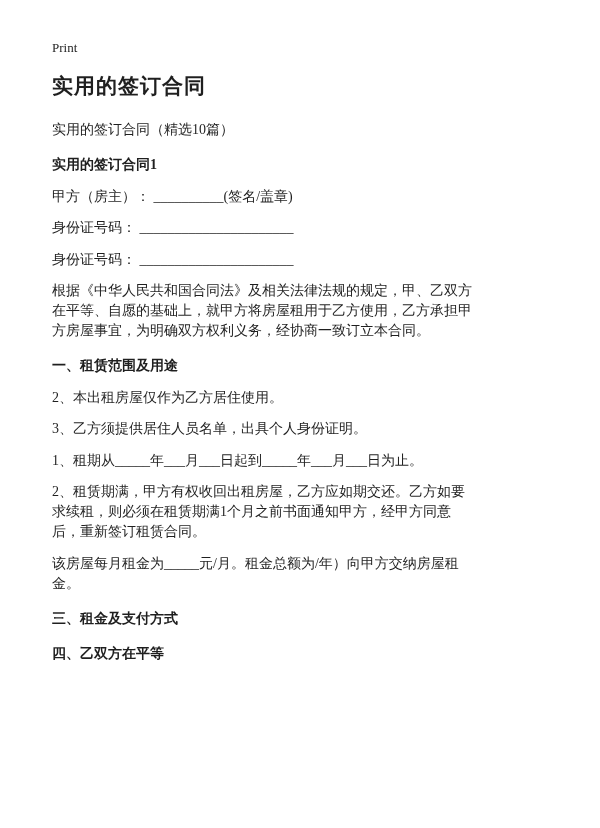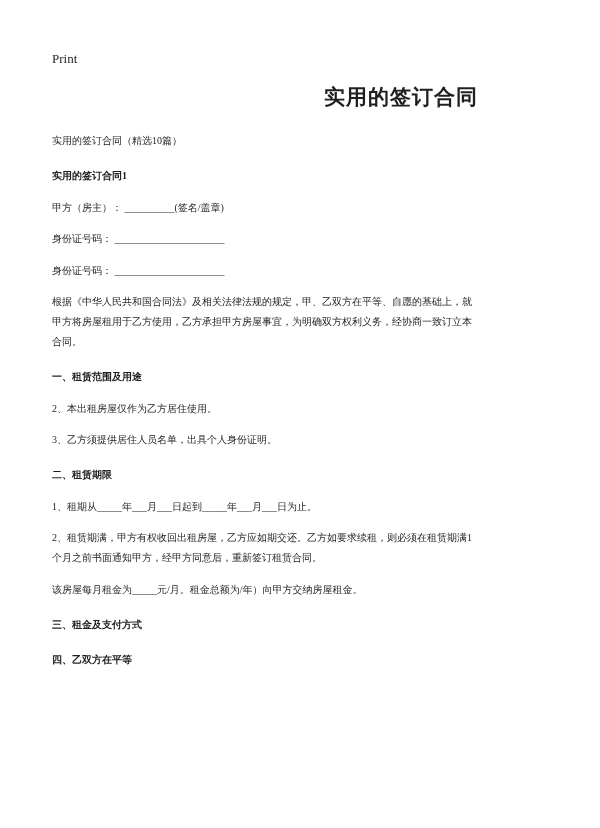--- a/index.html
+++ b/index.html
@@ -8,38 +8,38 @@
     background: #ffffff;
   }
   .page {
     position: relative;
     width: 524px;
     height: 828px;
     box-sizing: border-box;
     background: #ffffff;
     color: #1f1f1f;
     font-family: "Liberation Serif", "DejaVu Serif", serif;
-    padding: 51px 46px 0 52px;
+    padding: 40px 46px 0 52px;
     overflow: hidden;
   }
   .print {
     font-size: 13px;
     color: #1f1f1f;
     margin: 0 0 14px 0;
     cursor: pointer;
   }
   .title {
     font-size: 21px;
     font-weight: bold;
-    text-align: right;
+    text-align: left;
     margin: 16px 0 20px 0;
     letter-spacing: 1px;
   }
   p.blk {
-    font-size: 10px;
+    font-size: 14px;
     line-height: 20px;
     margin: 0 0 11.5px 0;
     word-break: break-all;
     white-space: pre-wrap;
   }
   p.blk.b {
     font-weight: bold;
     margin-top: 15px;
   }
 </style>
@@ -52,19 +52,18 @@
 
   <p class="blk">实用的签订合同（精选10篇）</p>
   <p class="blk b">实用的签订合同1</p>
   <p class="blk">甲方（房主）： __________(签名/盖章)</p>
   <p class="blk">身份证号码： ______________________</p>
   <p class="blk">身份证号码： ______________________</p>
   <p class="blk">根据《中华人民共和国合同法》及相关法律法规的规定，甲、乙双方在平等、自愿的基础上，就甲方将房屋租用于乙方使用，乙方承担甲方房屋事宜，为明确双方权利义务，经协商一致订立本合同。</p>
   <p class="blk b">一、租赁范围及用途</p>
   <p class="blk">2、本出租房屋仅作为乙方居住使用。</p>
   <p class="blk">3、乙方须提供居住人员名单，出具个人身份证明。</p>
-  <p class="blk b">二、租赁期限</p>
   <p class="blk">1、租期从_____年___月___日起到_____年___月___日为止。</p>
   <p class="blk">2、租赁期满，甲方有权收回出租房屋，乙方应如期交还。乙方如要求续租，则必须在租赁期满1个月之前书面通知甲方，经甲方同意后，重新签订租赁合同。</p>
   <p class="blk">该房屋每月租金为_____元/月。租金总额为/年）向甲方交纳房屋租金。</p>
   <p class="blk b">三、租金及支付方式</p>
   <p class="blk b">四、乙双方在平等</p>
 </div>
 
 </body></html>

